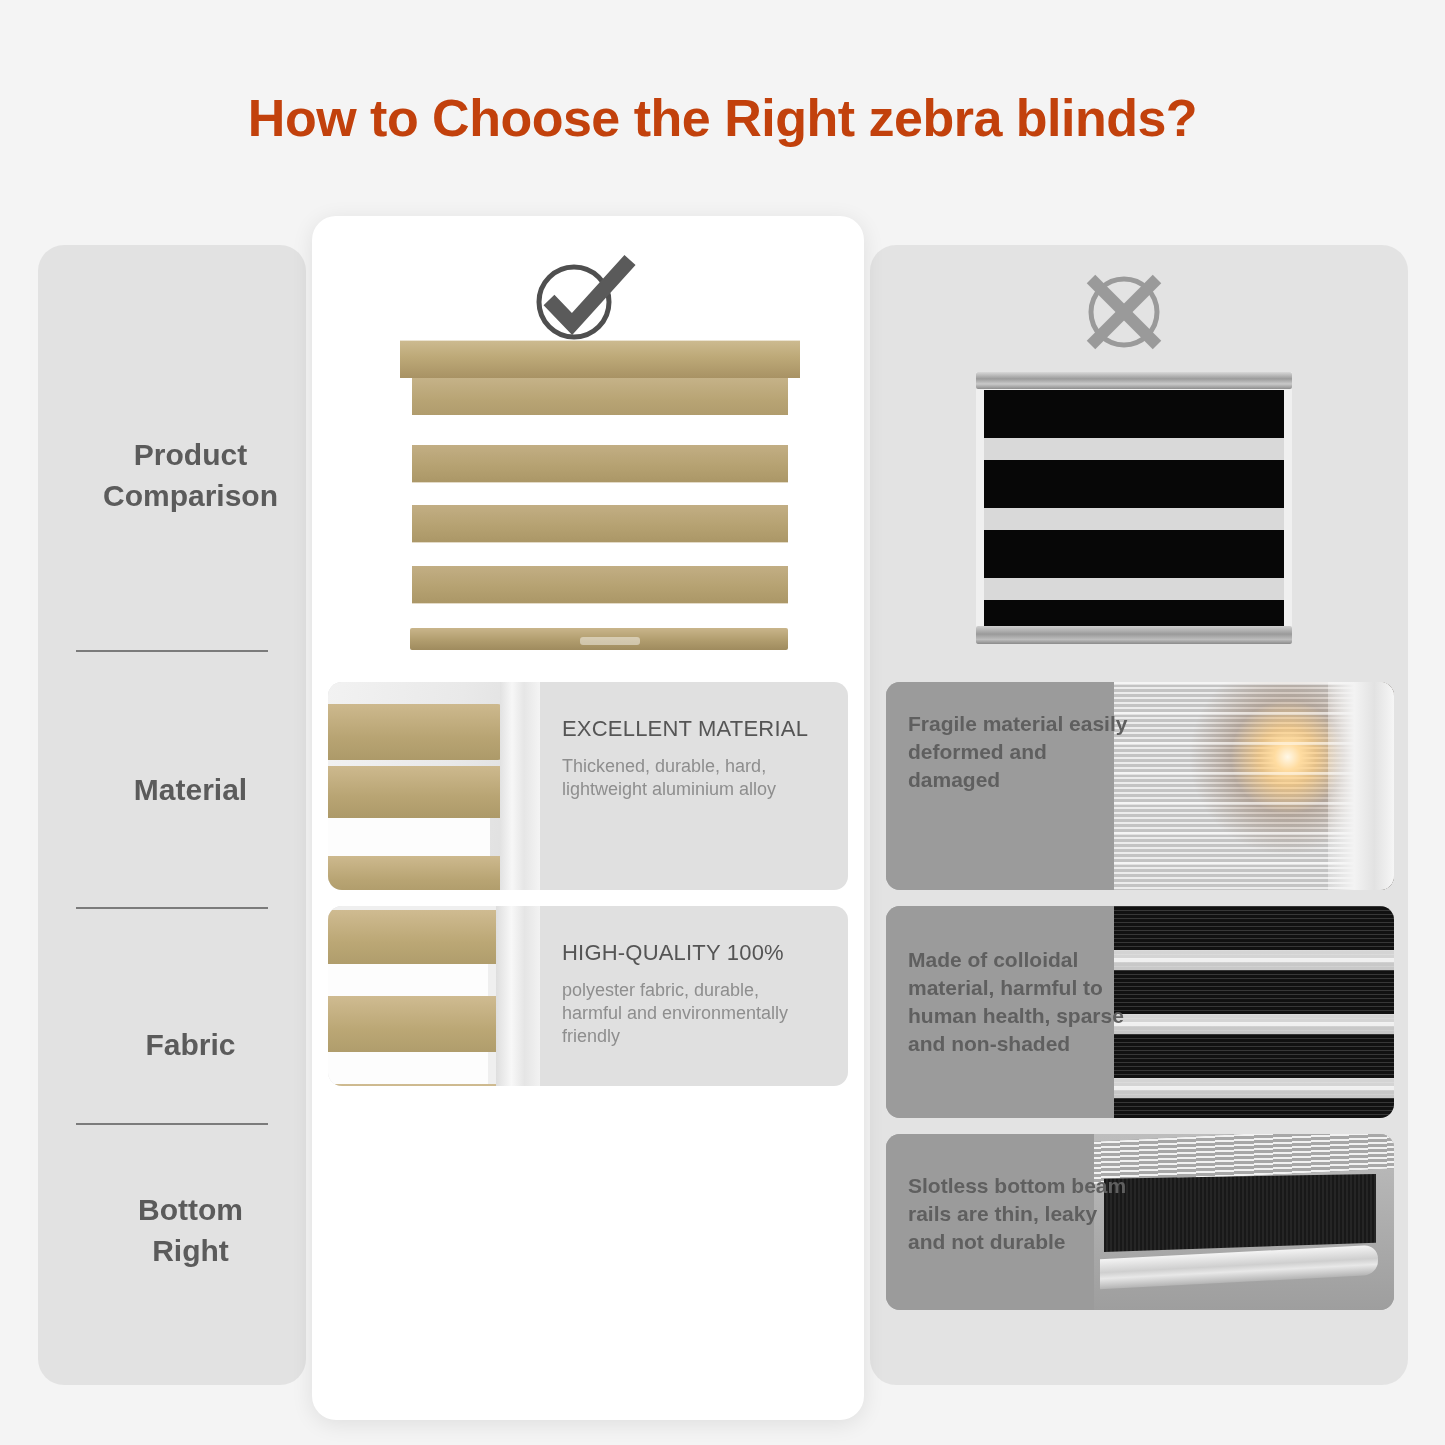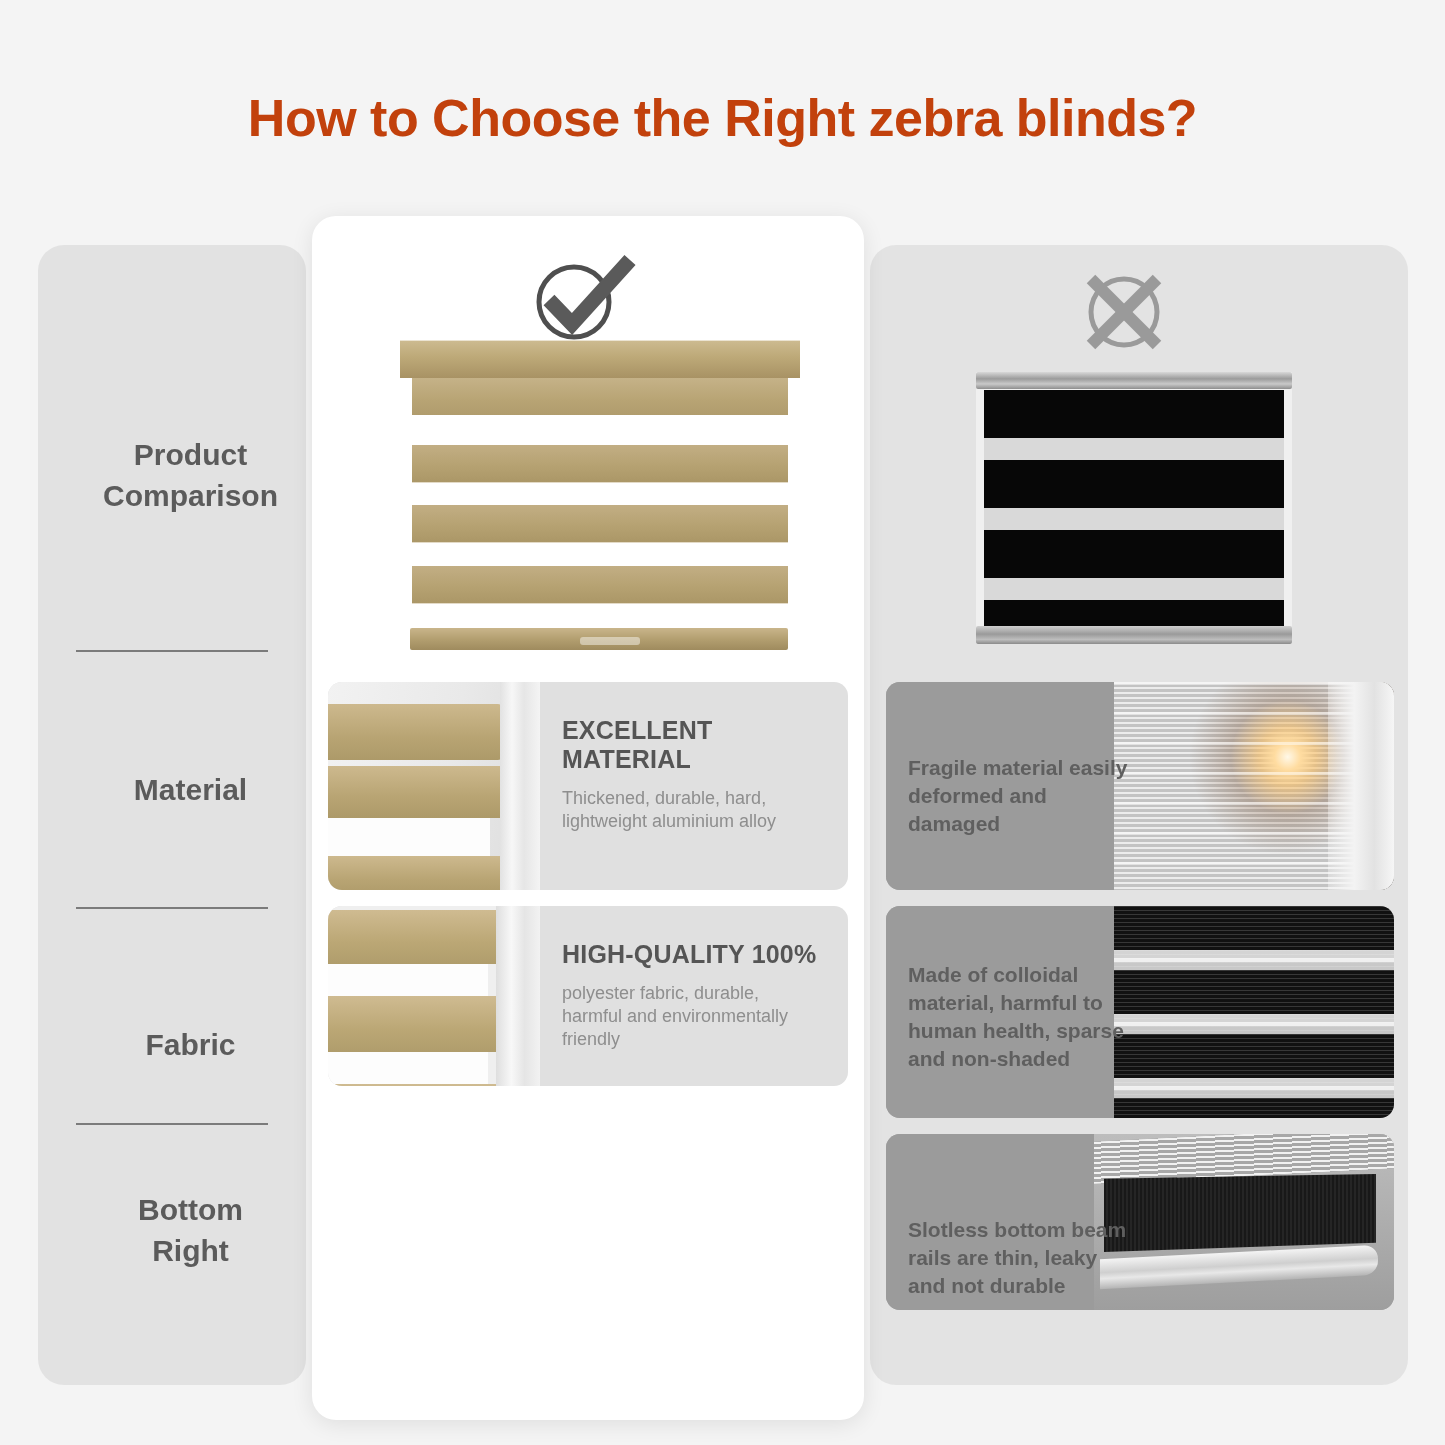--- a/index.html
+++ b/index.html
@@ -165,21 +165,21 @@
     z-index: 6;
     display: flex;
   }
   .feat.f0 { top: 682px; height: 208px; }
   .feat.f1 { top: 906px; height: 180px; }
   .feat.f2 { top: 1134px; height: 176px; }
 
   .feat-img { width: 212px; height: 100%; position: relative; flex: 0 0 212px; }
   .feat-txt { flex: 1; padding: 34px 18px 0 22px; }
   .feat-title {
-    font-size: 25px; font-weight: bold; color: #555; letter-spacing: 0.2px;
+    font-size: 22px; font-weight: normal; color: #555; letter-spacing: 0.2px;
     margin-bottom: 13px;
   }
   .feat-desc {
     font-size: 18px; color: #8e8e8e; line-height: 1.28; max-width: 262px;
   }
   .feat.f2 .feat-txt { padding-top: 44px; }
 
   
   .ph-beige-frame {
     position: absolute; inset: 0;
@@ -247,23 +247,23 @@
     overflow: hidden;
     z-index: 6;
   }
   .bad.g0 { top: 682px; height: 208px; }
   .bad.g1 { top: 906px; height: 212px; }
   .bad.g2 { top: 1134px; height: 176px; }
   .bad-txt {
     position: relative; z-index: 3;
     padding: 28px 0 0 22px;
     font-size: 21px; font-weight: bold; color: #5f5f5f;
-    line-height: 1.33; max-width: 250px; margin-top: 44px;
-  }
-  .bad.g1 .bad-txt { padding-top: 11px; }
+    line-height: 1.33; max-width: 250px;
+  }
+  .bad.g1 .bad-txt { padding-top: 40px; }
   .bad.g2 .bad-txt { padding-top: 38px; }
 
   
   .ph-flare {
     position: absolute; right: 0; top: 0; width: 280px; height: 100%;
     background:
       radial-gradient(circle at 62% 36%, #fff8e8 0%, #ffdca0 6%, rgba(255,190,90,0.55) 13%, rgba(120,70,30,0.25) 26%, rgba(0,0,0,0) 45%),
       repeating-linear-gradient(180deg, #ececec 0 2px, #c3c3c3 2px 5px) ,
       linear-gradient(180deg,#3a2c20 0%, #241a12 100%);
   }

